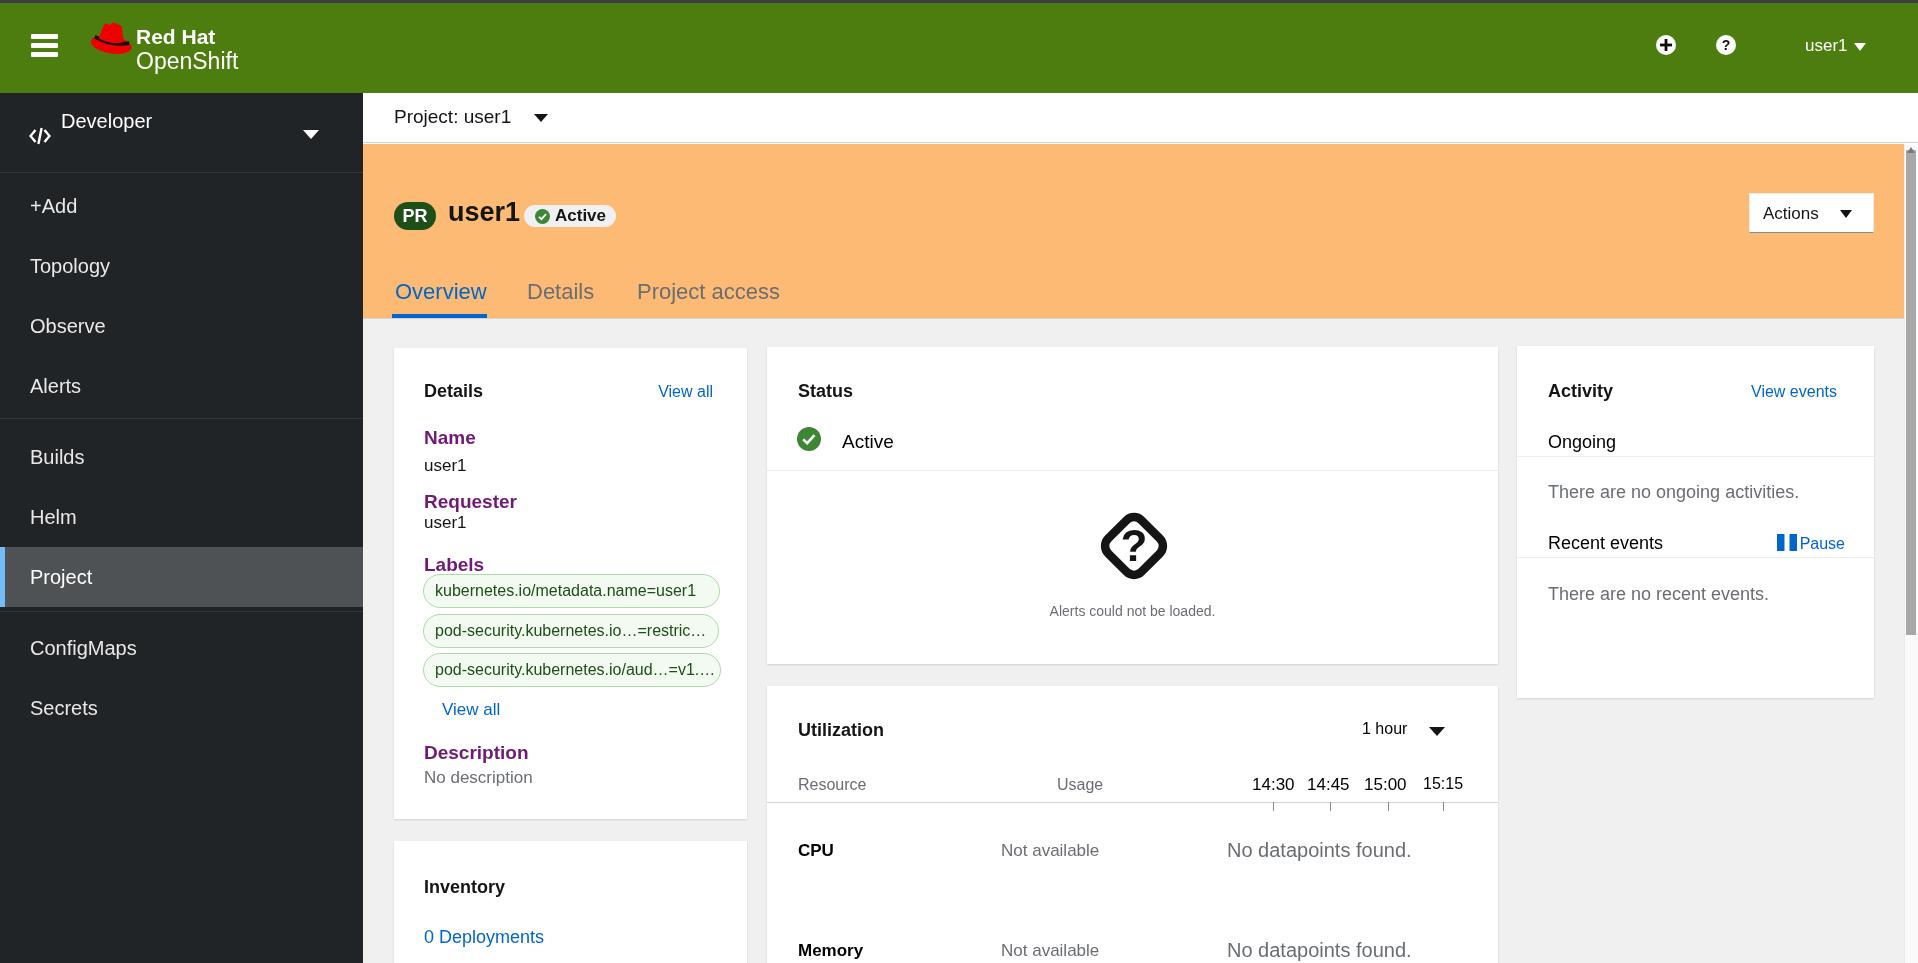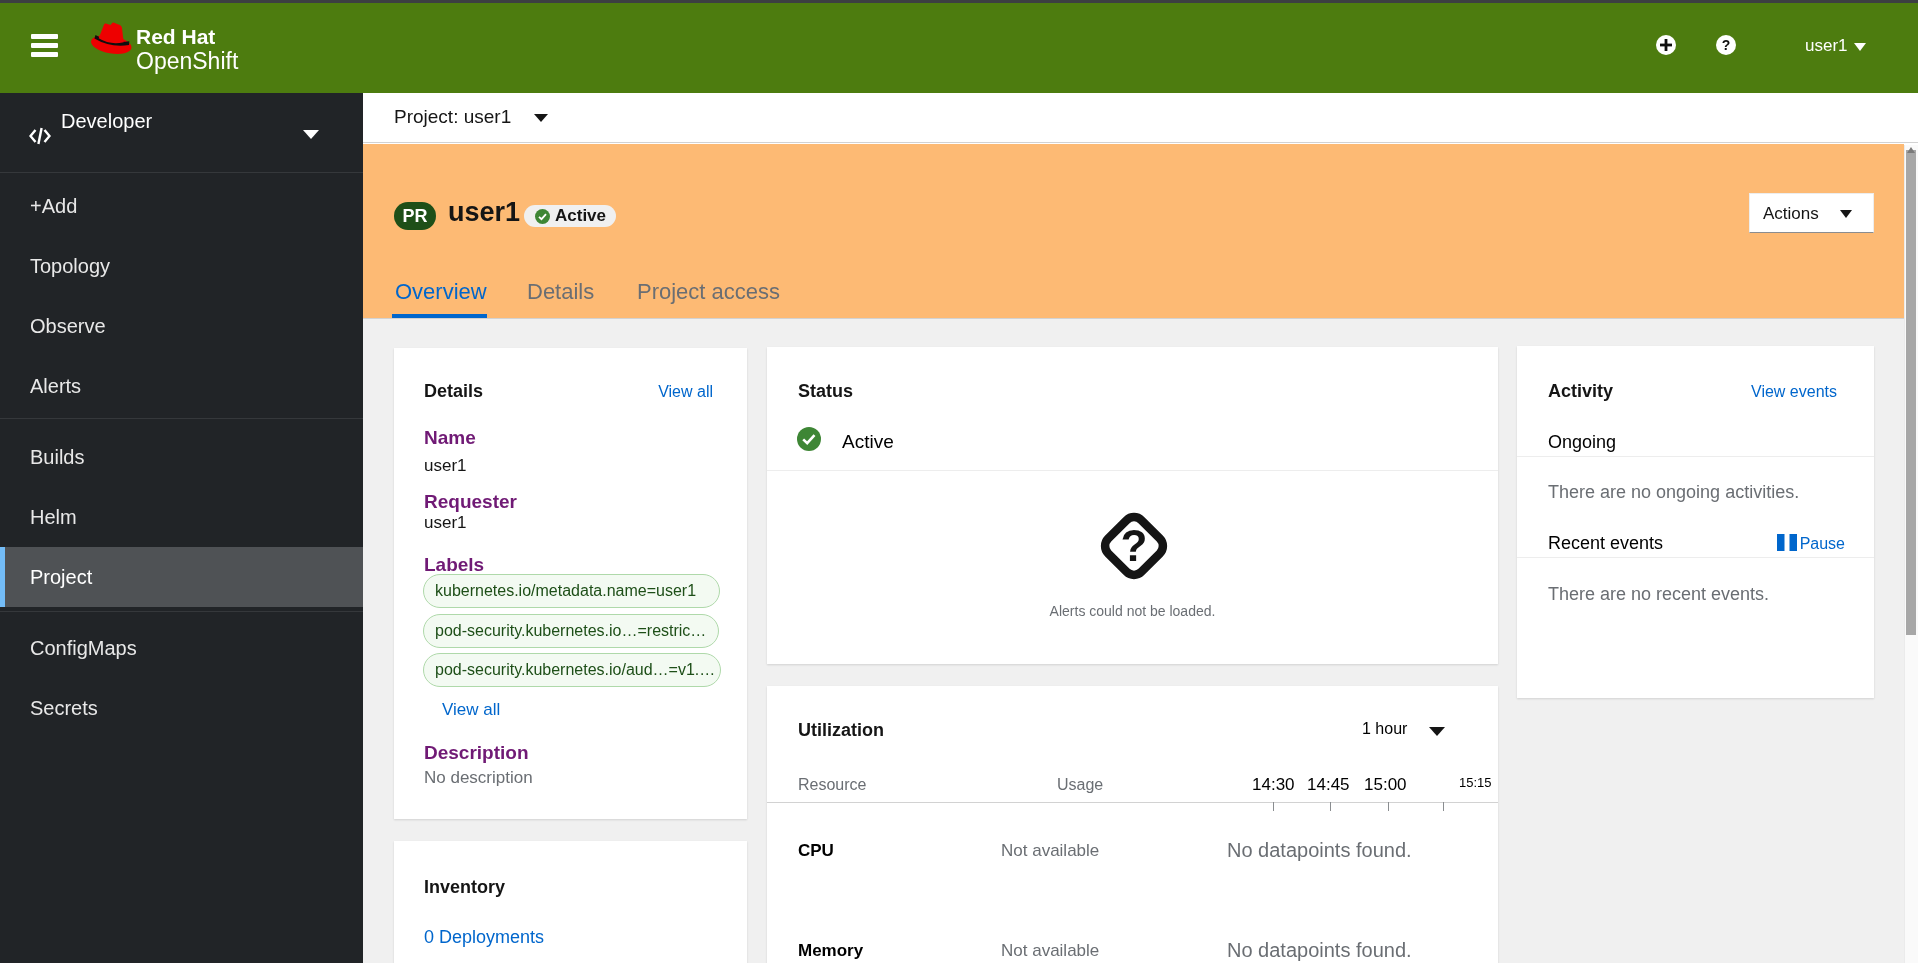--- a/index.html
+++ b/index.html
@@ -197,21 +197,21 @@
       <div class="abs" style="left:31px;top:34px">
           <h3>Utilization</h3>
         </div>
       <div class="abs" style="left:595px;top:34px;font-size:16px">1 hour</div>
       <span class="caret-b abs" style="left:662px;top:41px;border-left-width:8px;border-right-width:8px;border-top-width:9px;border-top-color:#151515"></span>
       <div class="abs gray" style="left:31px;top:90px;font-size:16px">Resource</div>
       <div class="abs gray" style="left:290px;top:90px;font-size:16px">Usage</div>
       <div class="abs" style="left:485px;top:89px;font-size:17px">14:30</div>
       <div class="abs" style="left:540px;top:89px;font-size:17px">14:45</div>
       <div class="abs" style="left:597px;top:89px;font-size:17px">15:00</div>
-      <div class="abs" style="left:692px;top:89px;font-size:13px">15:15</div>
+      <div class="abs" style="left:656px;top:89px;font-size:16px">15:15</div>
       <div class="abs" style="left:0;top:116px;width:731px;height:1px;background:#d2d2d2"></div>
       <div class="tick" style="left:506px"></div>
       <div class="tick" style="left:563px"></div>
       <div class="tick" style="left:621px"></div>
       <div class="tick" style="left:676px"></div>
       <div class="abs" style="left:31px;top:155px;font-size:17px;font-weight:bold">CPU</div>
       <div class="abs gray" style="left:234px;top:155px;font-size:17px">Not available</div>
       <div class="abs gray" style="left:460px;top:153px;font-size:20px">No datapoints found.</div>
       <div class="abs" style="left:31px;top:255px;font-size:17px;font-weight:bold">Memory</div>
       <div class="abs gray" style="left:234px;top:255px;font-size:17px">Not available</div>

